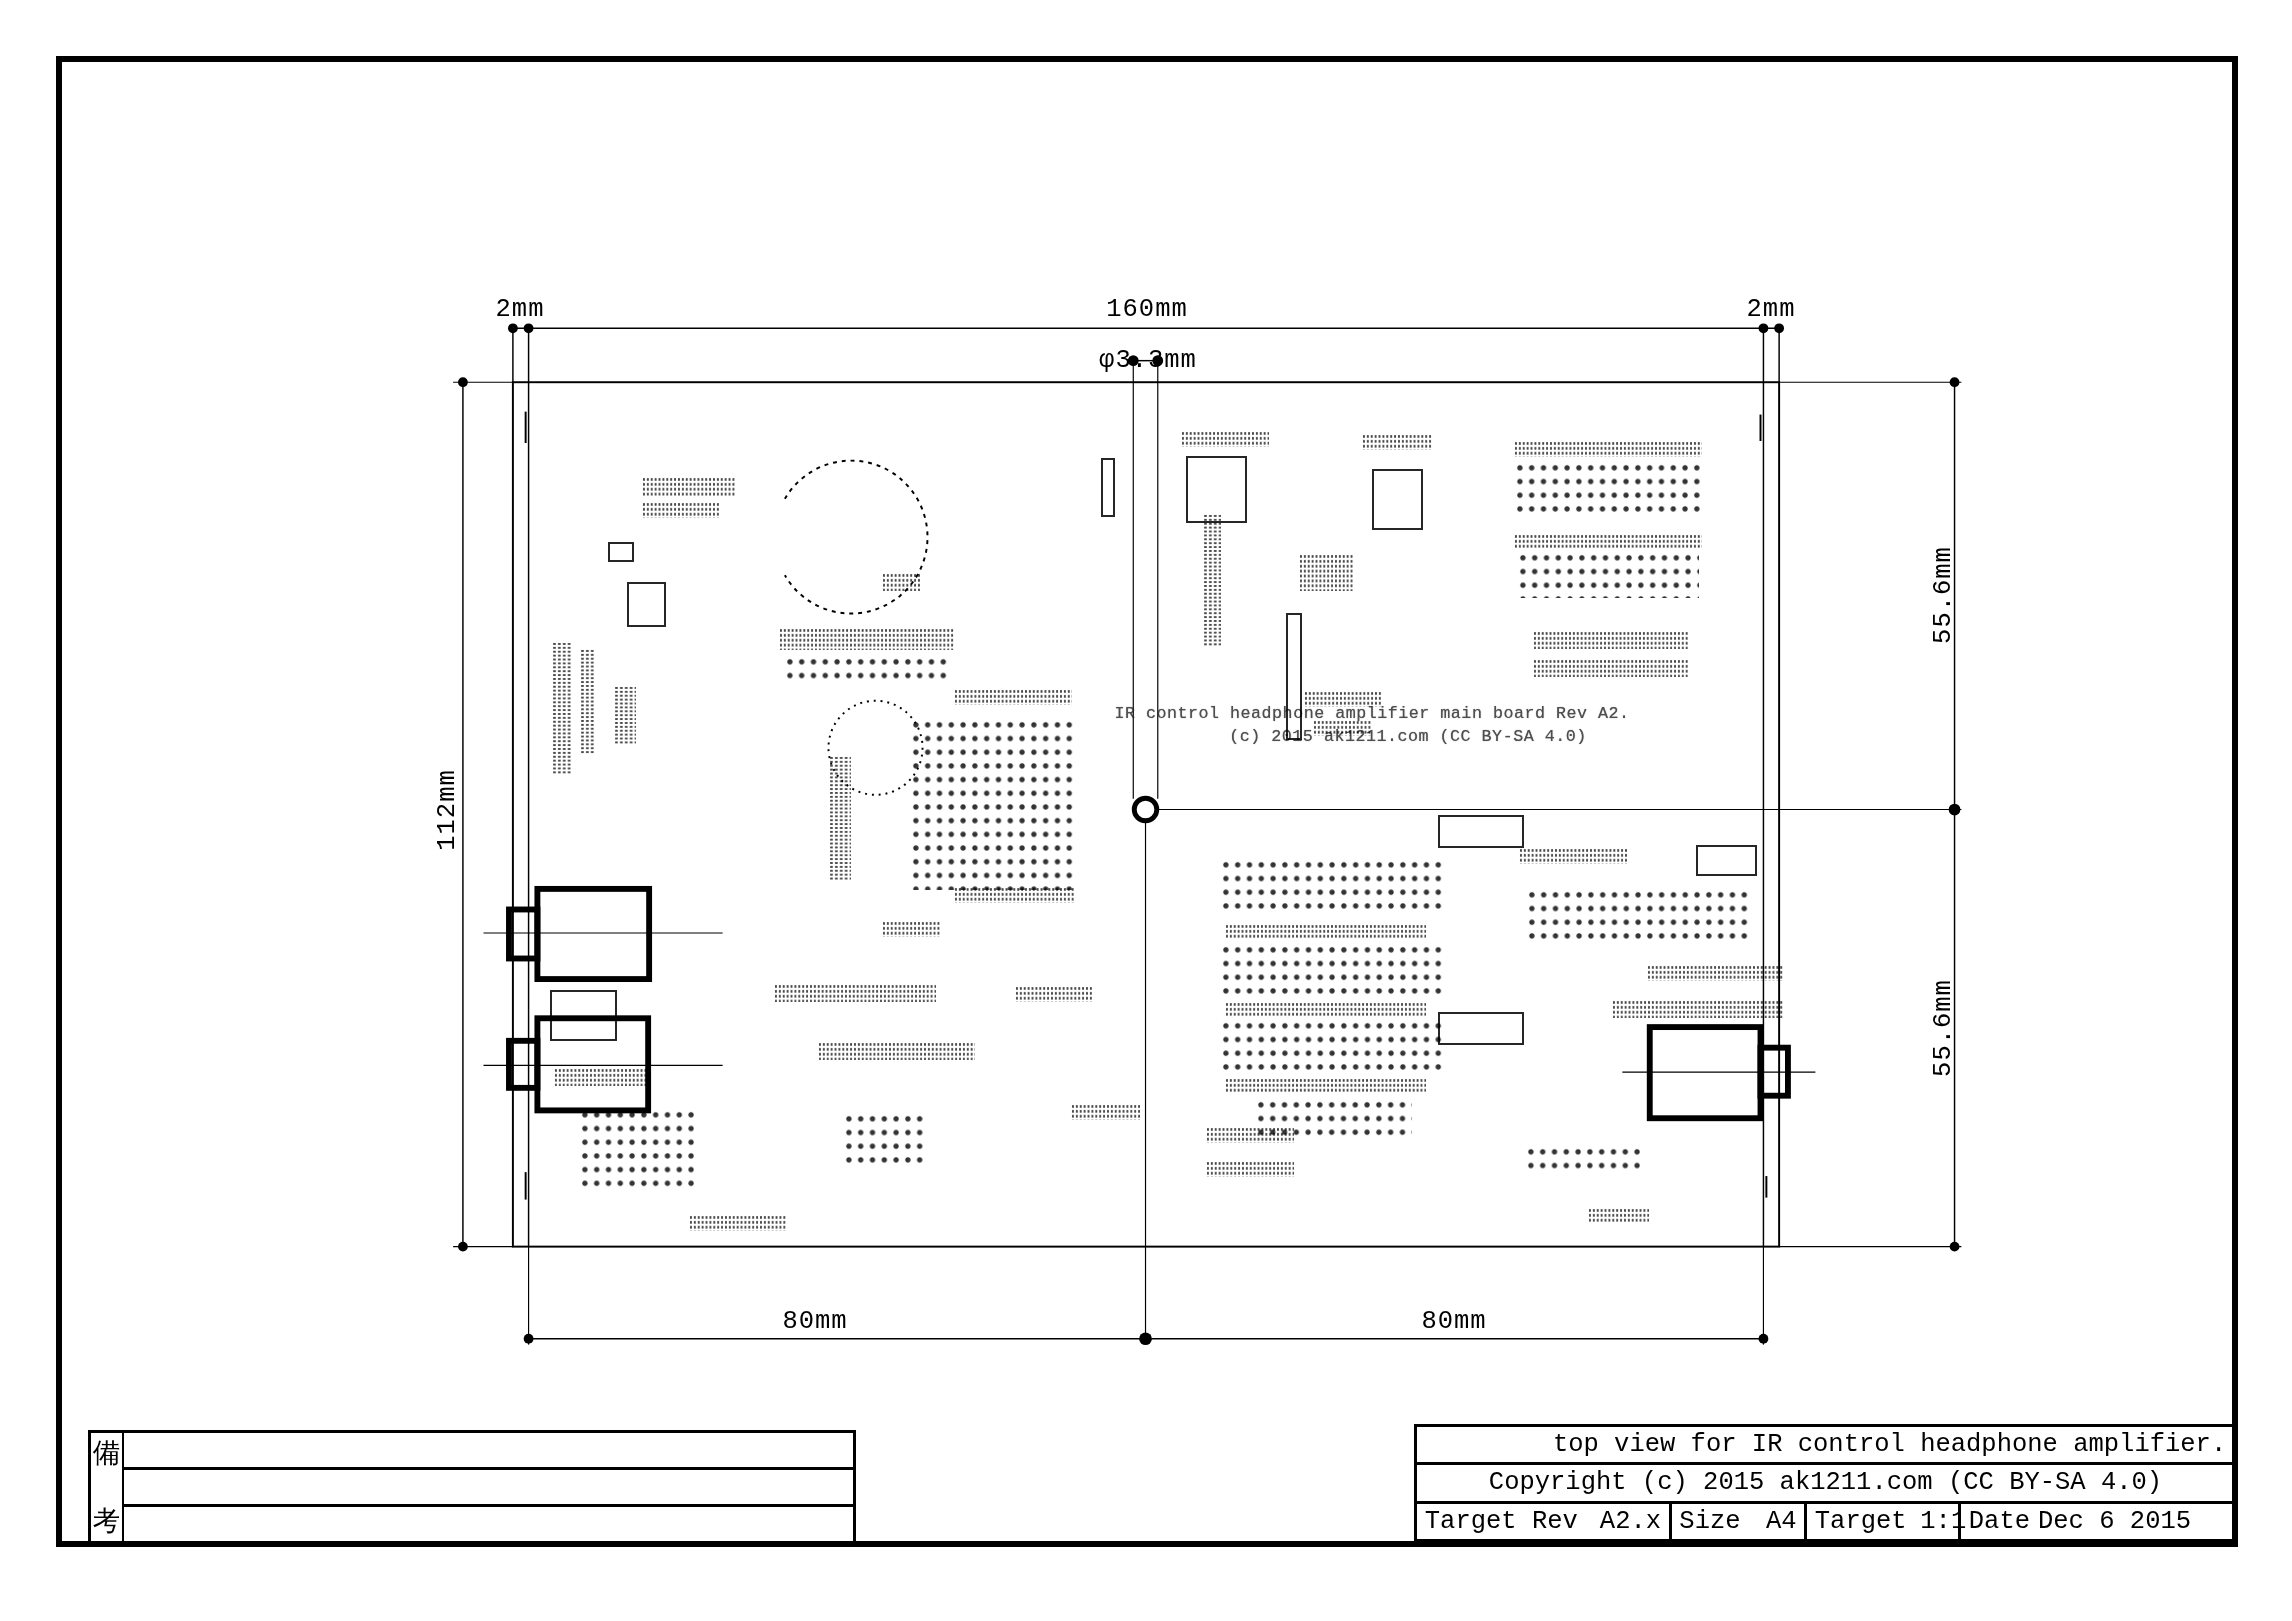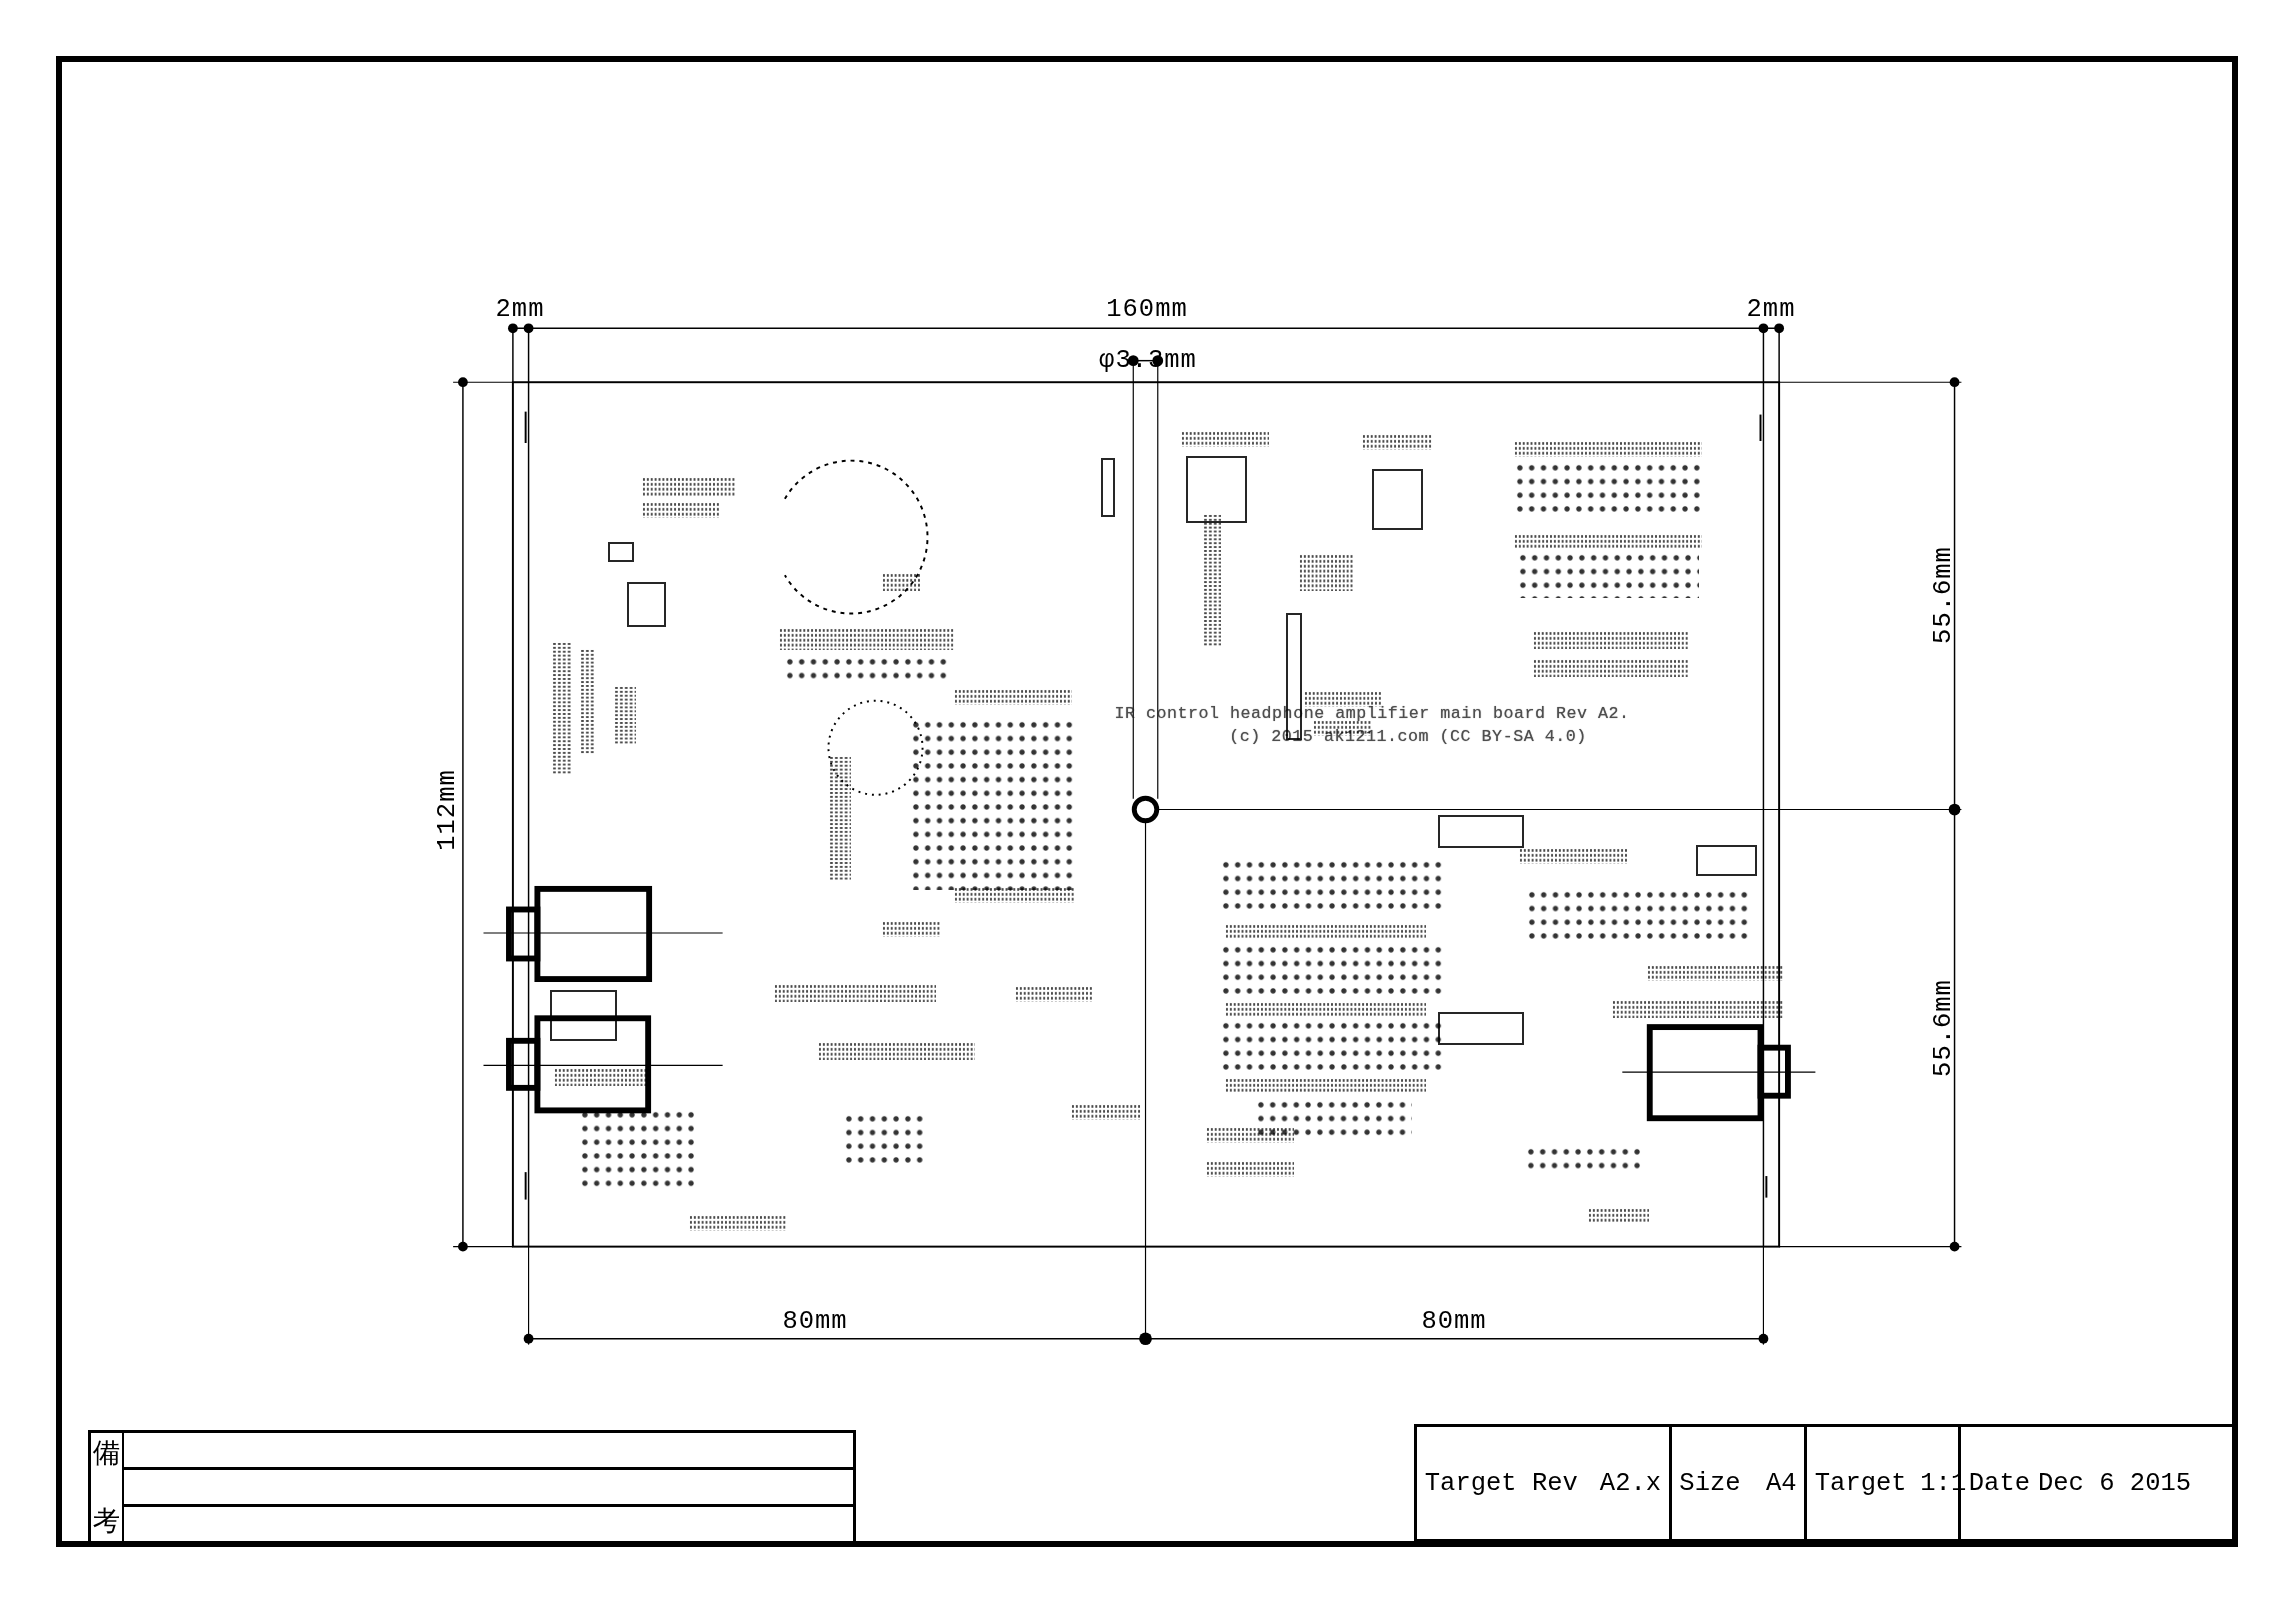--- a/index.html
+++ b/index.html
@@ -204,20 +204,26 @@
       <span>考</span>
     </div>
     <div class="rows">
       <div class="rrow"></div>
       <div class="rrow"></div>
       <div class="rrow"></div>
     </div>
   </div>
 
   <div class="ttable">
+    <div class="trow r1">
+      <span>top view for IR control headphone amplifier.</span>
+    </div>
+    <div class="trow r2">
+      <span>Copyright (c) 2015 ak1211.com (CC BY-SA 4.0)</span>
+    </div>
     <div class="trow r3">
       <div class="cell c1">
         <span>Target Rev</span>
         <span>A2.x</span>
       </div>
       <div class="cell c2">
         <span>Size</span>
         <span>A4</span>
       </div>
       <div class="cell c3">

